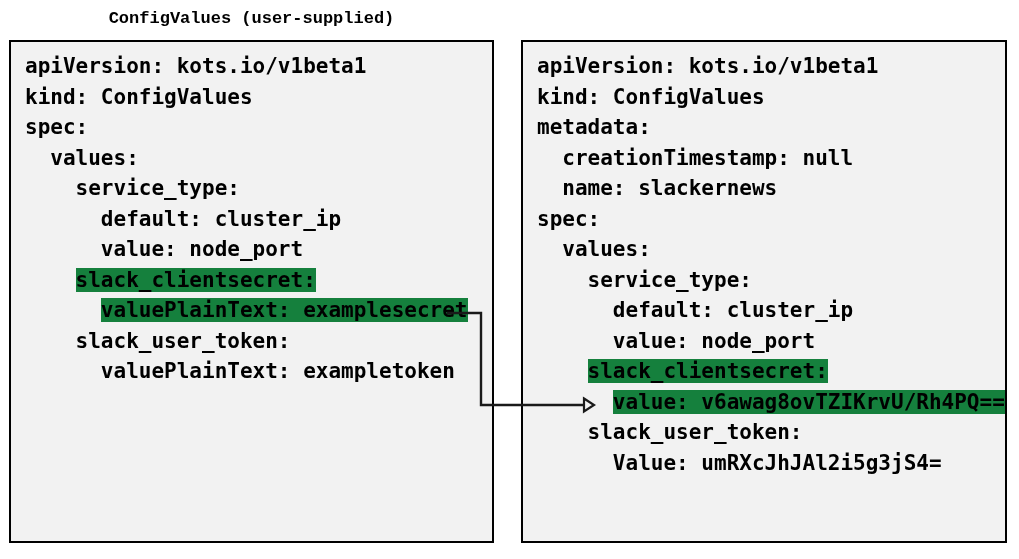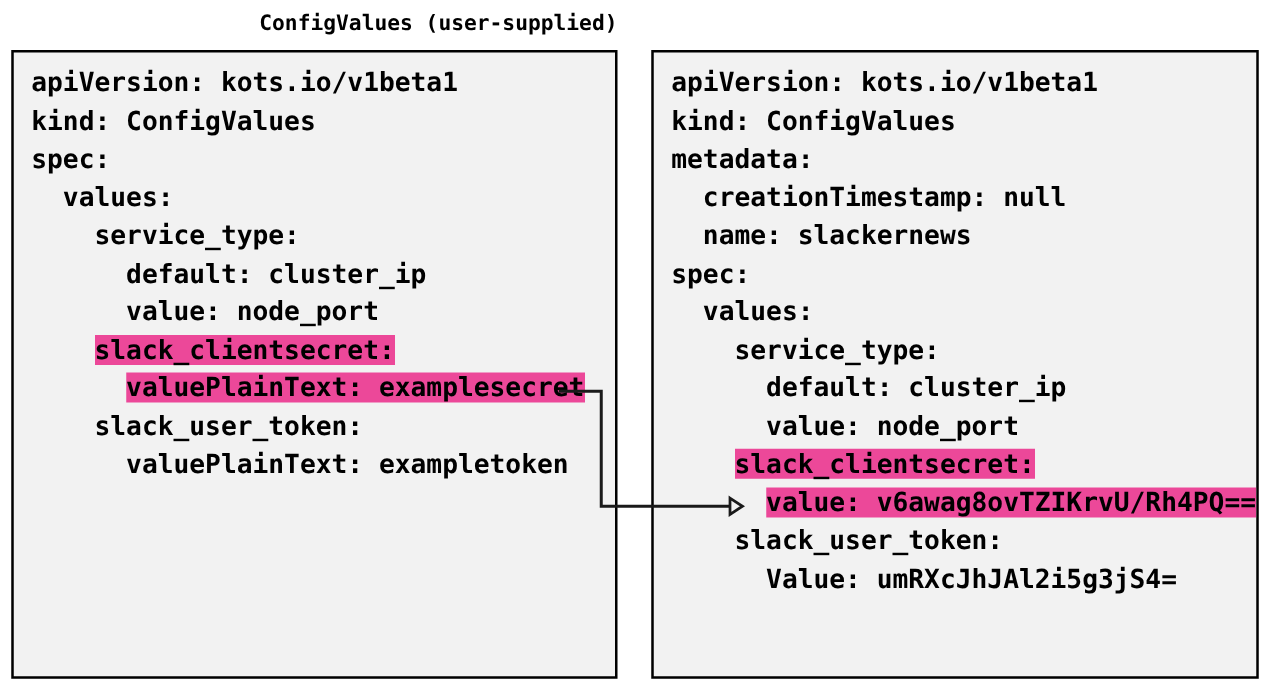--- a/index.html
+++ b/index.html
@@ -16,21 +16,21 @@
   .panel-title{
     position:absolute;
     font-family:"DejaVu Sans Mono","Liberation Mono",monospace;
     font-weight:bold;
     font-size:17px;
     color:#000000;
     white-space:pre;
     letter-spacing:0px;
     top:9px;
   }
-  #title-left{left:9px;width:485px;text-align:right;}
+  #title-left{left:9px;width:485px;text-align:center;font-family:Liberation Mono, monospace;}
   #title-right{left:521px;width:486px;text-align:center;}
 
   .panel{
     position:absolute;
     top:40px;
     height:503px;
     background:#f2f2f2;
     border:2px solid #000000;
     box-sizing:border-box;
     overflow:hidden;
@@ -44,21 +44,21 @@
     top:9px;
     right:12px;
     font-family:"DejaVu Sans Mono","Liberation Mono",monospace;
     font-weight:bold;
     font-size:21px;
     line-height:30.5px;
     color:#000000;
     white-space:pre;
   }
   .ln{display:block;height:30.5px;white-space:pre;}
-  .hl{background:#ec4899;}
+  .hl{background:#15803d;}
 
   
   #connector{
     position:absolute;
     left:0;top:0;
     width:1019px;height:559px;
     pointer-events:none;
   }
 </style>
 </head>

